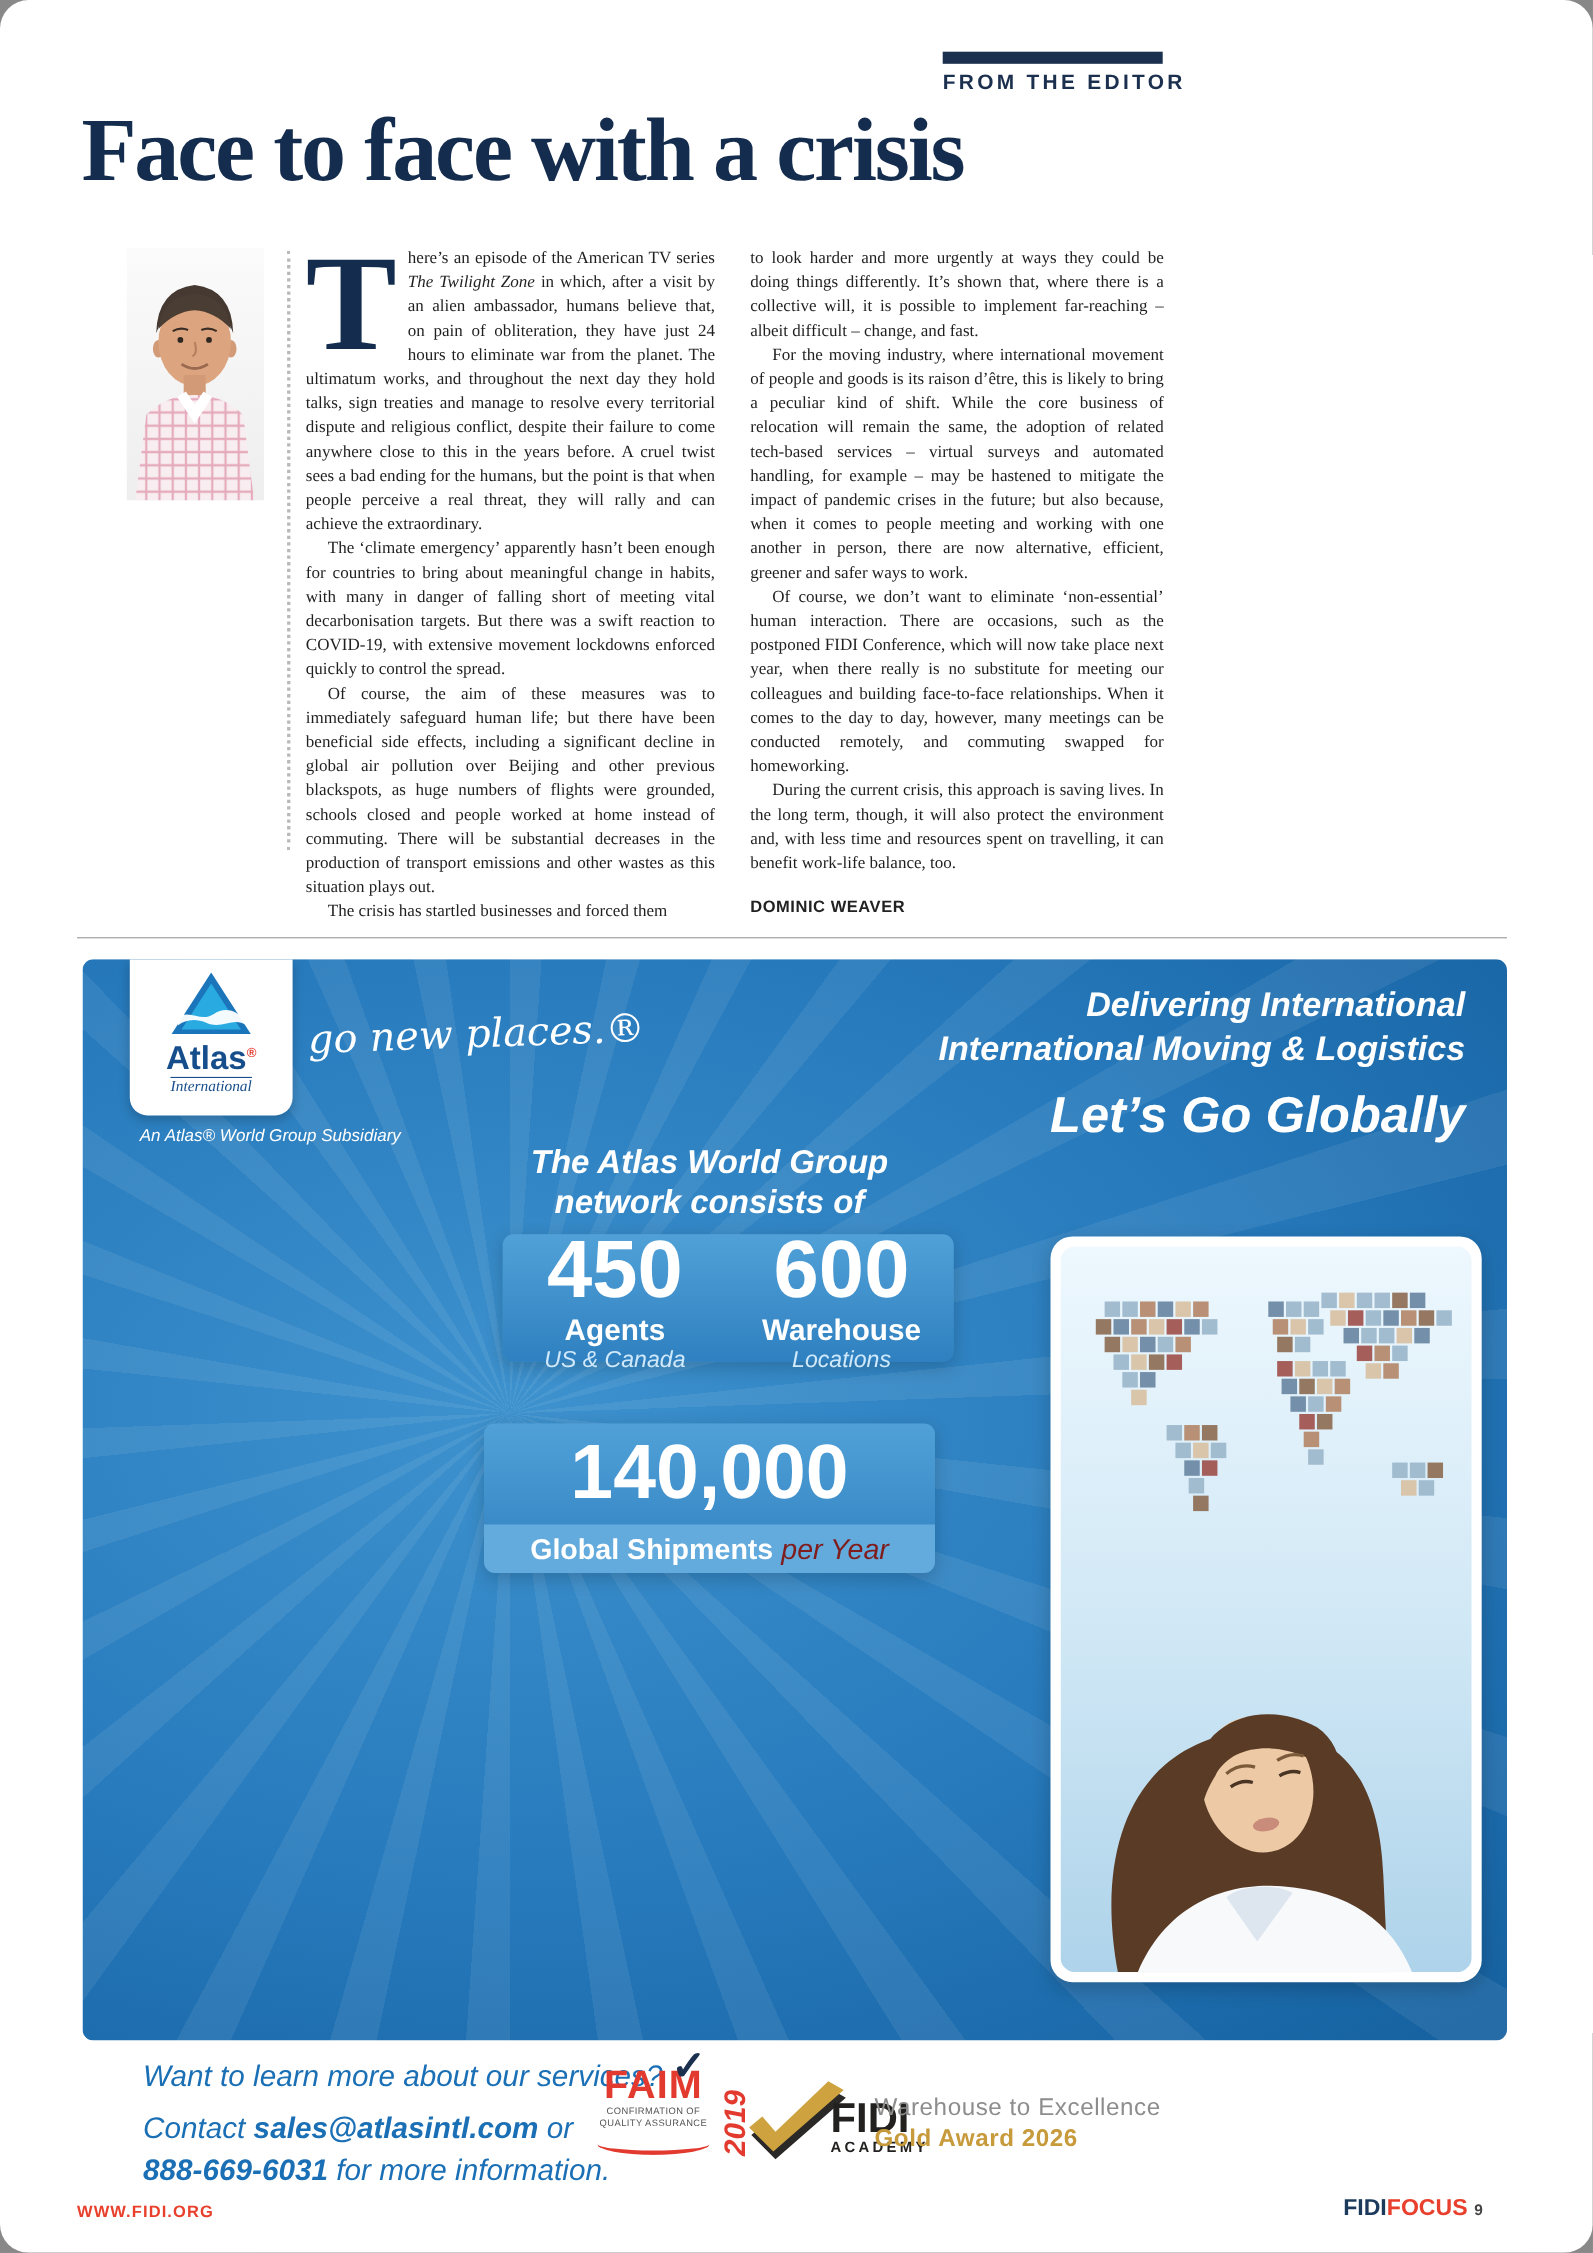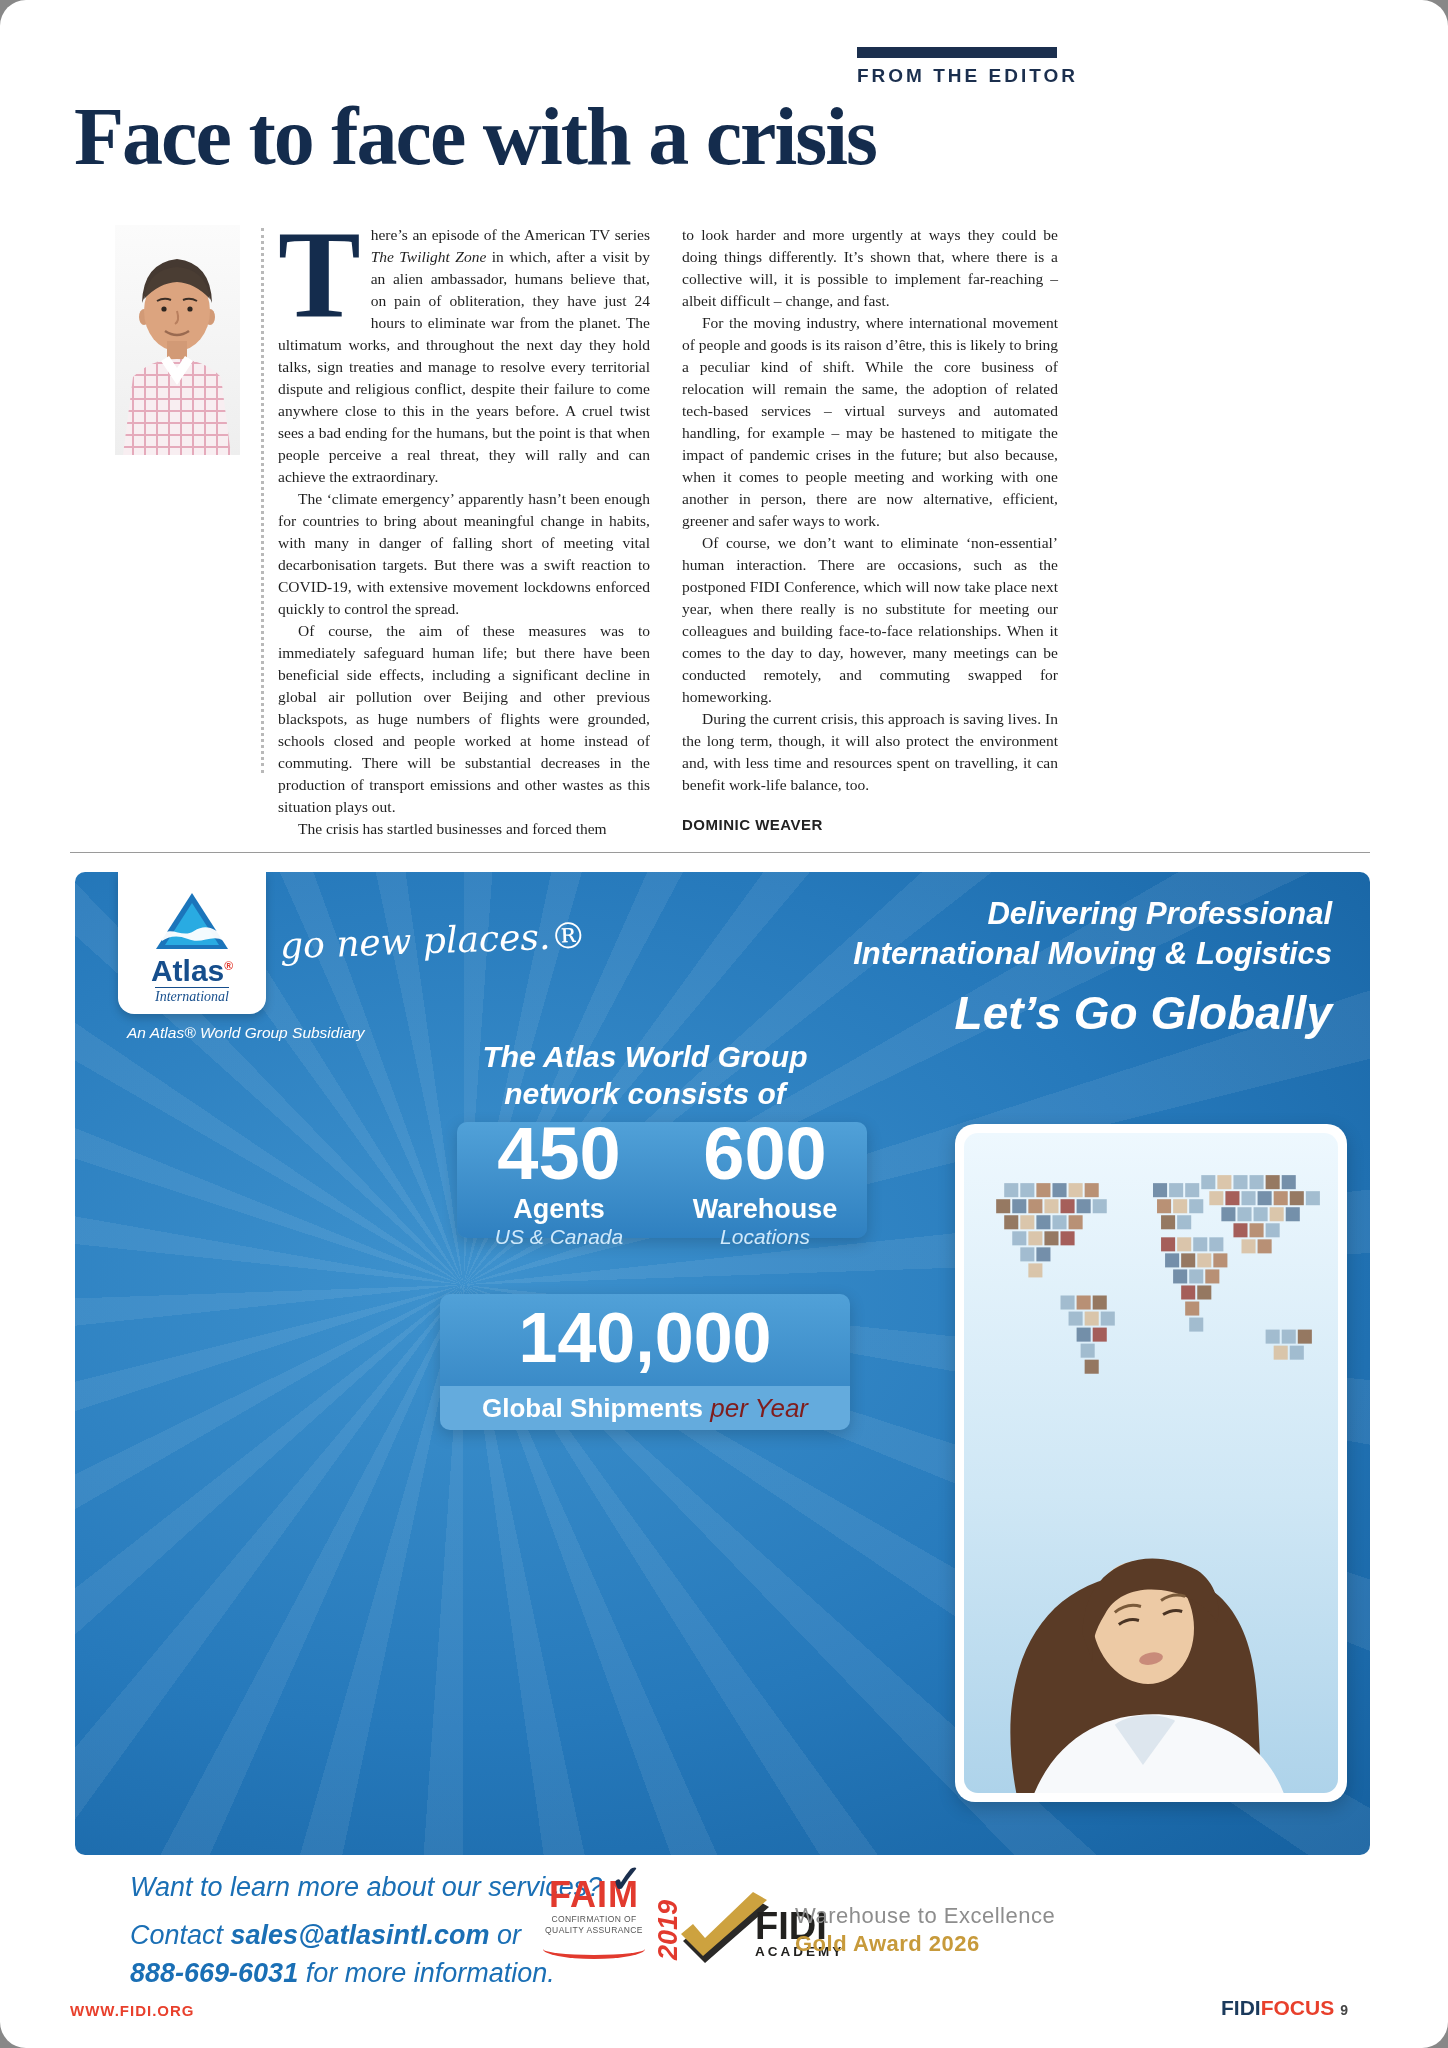--- a/index.html
+++ b/index.html
@@ -28,21 +28,21 @@
           letter-spacing:.5px;color:#222;text-align:left;}
   .rule{position:absolute;top:852px;left:70px;width:1300px;border-top:1px solid #9a9a9a;}
 
   
   .ad-blue{position:absolute;top:872px;left:75px;width:1295px;height:983px;border-radius:10px;overflow:hidden;
     background:
       repeating-conic-gradient(from 0deg at 30% 42%, rgba(255,255,255,0.07) 0deg 4deg, rgba(255,255,255,0) 4deg 12deg),
       radial-gradient(ellipse at 30% 42%, #3e92ce 0%, #2679bb 55%, #15609f 100%);}
   .logo-card{position:absolute;left:43px;top:0;width:148px;height:142px;background:#fff;
              border-radius:0 0 16px 16px;display:flex;flex-direction:column;align-items:center;
-             padding-top:10px;box-sizing:border-box;box-shadow:0 4px 10px rgba(0,0,0,.2);justify-content:center;}
+             padding-top:10px;box-sizing:border-box;box-shadow:0 4px 10px rgba(0,0,0,.2);}
   .logo-brand{font-family:"Liberation Sans",sans-serif;font-weight:bold;font-size:30px;color:#164e8c;line-height:30px;}
   .logo-reg{font-size:12px;vertical-align:super;color:#e23a2e;}
   .logo-division{font-family:"Liberation Serif",serif;font-style:italic;font-size:14px;color:#164e8c;
                  border-top:1.5px solid #164e8c;padding-top:1px;margin-top:1px;}
   .tagline{position:absolute;left:205px;top:48px;color:#fff;font-style:italic;font-size:36px;
            font-family:"DejaVu Serif",serif;transform:rotate(-2deg);}
   .subsidiary{position:absolute;left:52px;top:152px;color:#fff;font-style:italic;font-size:15.5px;
               font-family:"Liberation Sans",sans-serif;}
   .ad-head{position:absolute;right:38px;top:22px;text-align:right;color:#fff;
            font-family:"Liberation Sans",sans-serif;font-style:italic;}
@@ -176,21 +176,21 @@
         <path d="M6,44 C18,34 28,48 40,40 C52,32 62,38 70,46 L70,50 C58,42 48,54 34,48 C22,43 14,46 8,50 Z" fill="#ffffff" opacity="0.95"></path>
       </svg>
       <div class="logo-brand"><span>Atlas</span><span class="logo-reg">®</span></div>
       <div class="logo-division">International</div>
     </div>
 
     <div class="tagline">go new places.®</div>
     <div class="subsidiary">An Atlas® World Group Subsidiary</div>
 
     <div class="ad-head">
-      <div class="ad-head-l">Delivering Professional</div>
+      <div class="ad-head-l">Delivering International</div>
       <div class="ad-head-l">International Moving &amp; Logistics</div>
       <div class="ad-head-big">Let’s Go Globally</div>
     </div>
 
     <div class="network">
       <div>The Atlas World Group</div>
       <div>network consists of</div>
     </div>
 
     <div class="stats-box">

